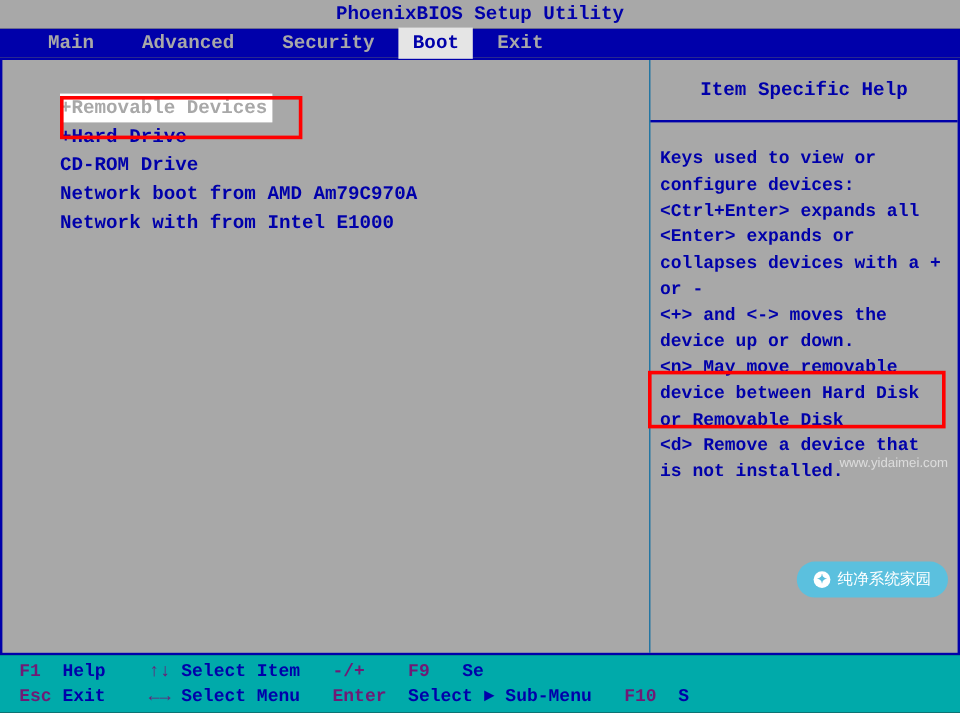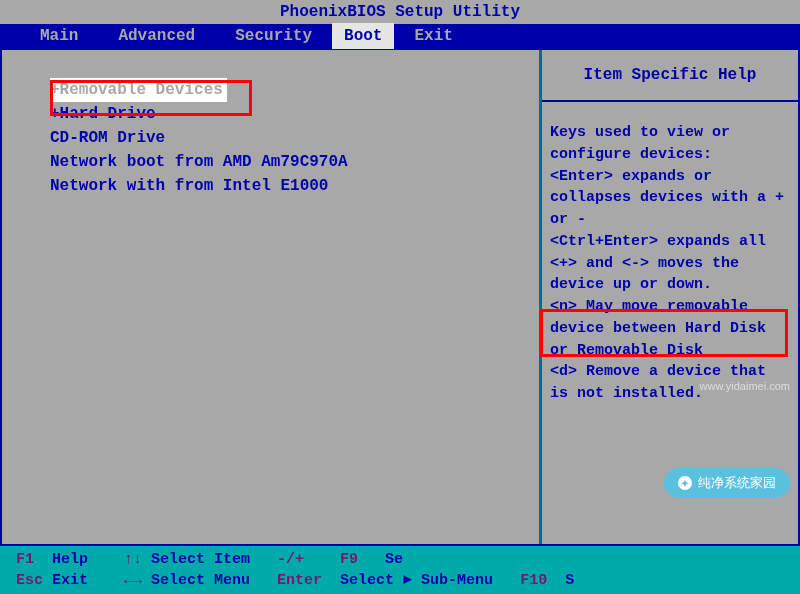--- a/index.html
+++ b/index.html
@@ -37,21 +37,21 @@
       padding: 4px 12px;
     }
     .main-area {
       display: flex;
       background: #a8a8a8;
       height: 498px;
       border: 2px solid #0000aa;
     }
     .boot-panel {
       flex: 1;
-      border-right: 3px solid #0369a1;
+      border-right: 1px solid #0369a1;
       padding: 16px 0 0 0;
     }
     .help-panel {
       width: 256px;
       display: flex;
       flex-direction: column;
     }
     .help-title {
       color: #0000aa;
       text-align: center;
@@ -164,22 +164,22 @@
           <div><span class="boot-item">+Hard Drive</span></div>
           <div><span class="boot-item"> CD-ROM Drive</span></div>
           <div><span class="boot-item"> Network boot from AMD Am79C970A</span></div>
           <div><span class="boot-item"> Network with from Intel E1000</span></div>
         </div>
     </div>
     <div class="help-panel">
       <div class="help-title">Item Specific Help</div>
       <div class="help-body" id="help-body">
           <div>Keys used to view or configure devices:</div>
+          <div>&lt;Ctrl+Enter&gt; expands all</div>
           <div>&lt;Enter&gt; expands or collapses devices with a + or -</div>
-          <div>&lt;Ctrl+Enter&gt; expands all</div>
           <div>&lt;+&gt; and &lt;-&gt; moves the device up or down.</div>
           <div>&lt;n&gt; May move removable device between Hard Disk or Removable Disk</div>
           <div>&lt;d&gt; Remove a device that is not installed.</div>
         </div>
     </div>
   </div>
 
   <div class="footer" id="footer">
       <div class="footer-row">
         <span class="footer-cell footer-key">F1  </span>

